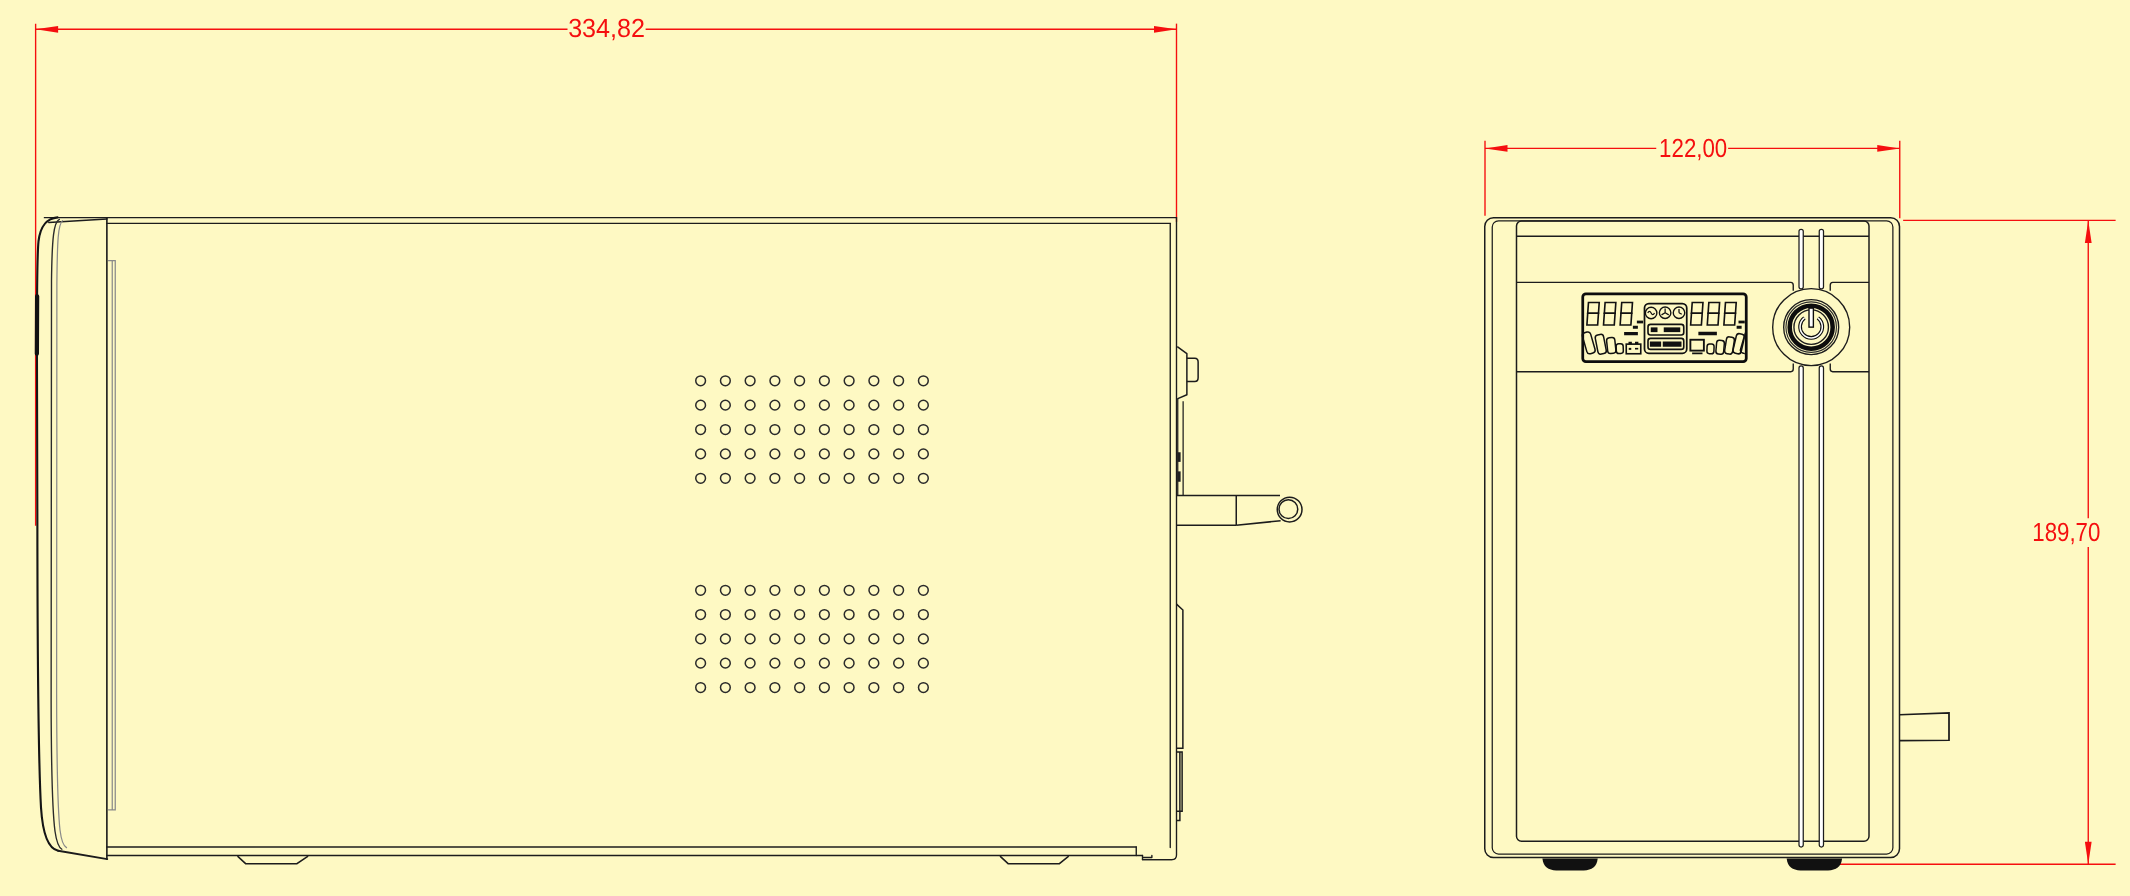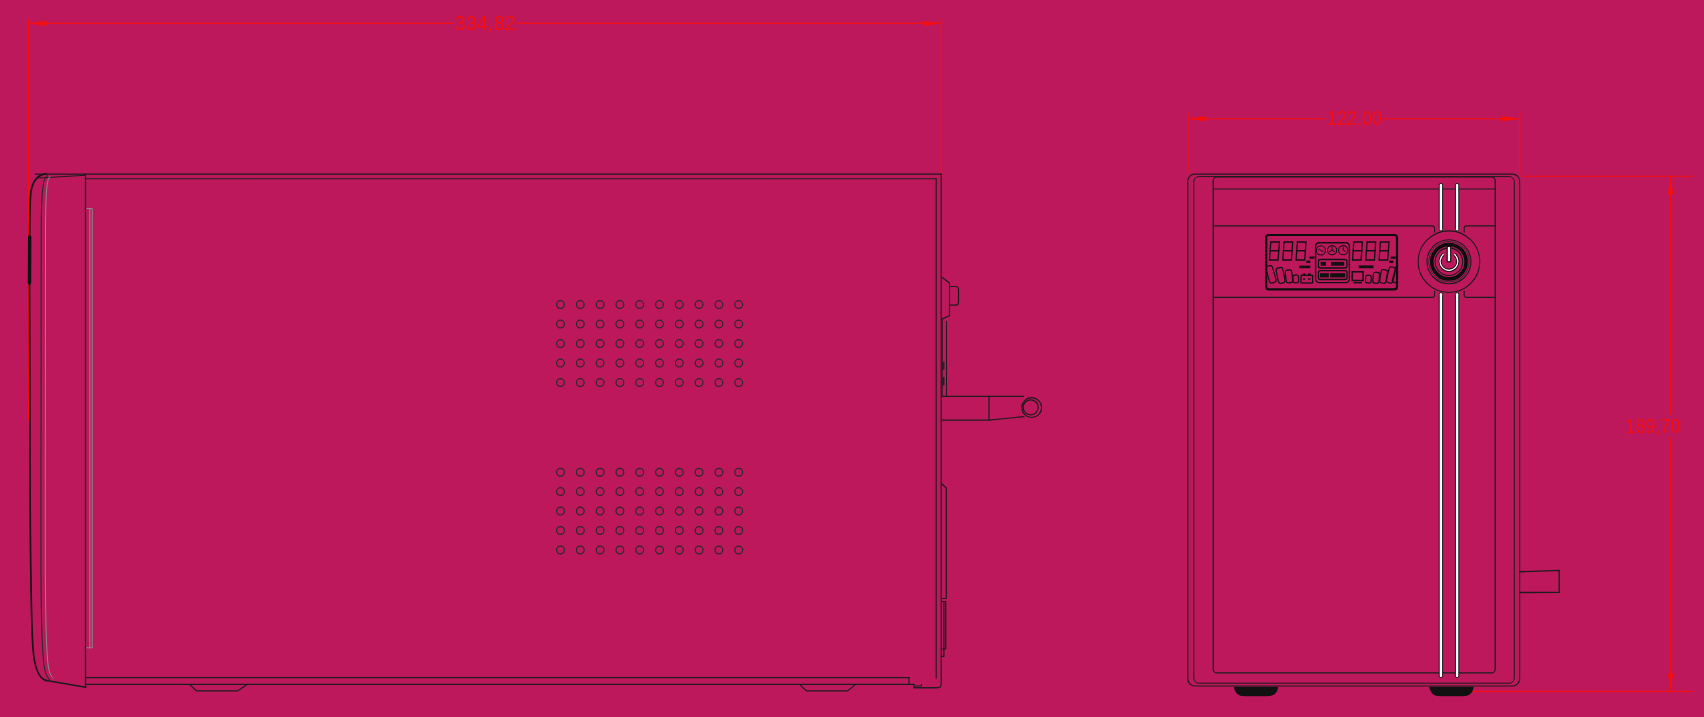--- a/index.html
+++ b/index.html
@@ -1,16 +1,16 @@
 <!DOCTYPE html>
 <html><head>
 <meta charset="utf-8">
 <style>
   html,body{margin:0;padding:0;background:#ffffff;}
-  #canvas{position:relative;width:1704px;height:717px;background:#be185d;overflow:hidden;
+  #canvas{position:relative;width:1704px;height:717px;background:#fef9c3;overflow:hidden;
           font-family:"Liberation Sans", sans-serif;}
   svg{position:absolute;left:0;top:0;}
 </style>
 </head>
 <body>
 <div id="canvas">
 <svg width="1704" height="717" viewBox="0 0 1704 717">
   <defs>
     <clipPath id="lcdclip">
           <rect x="1267.3" y="236.1" width="128.6" height="52.1" rx="2"></rect>

